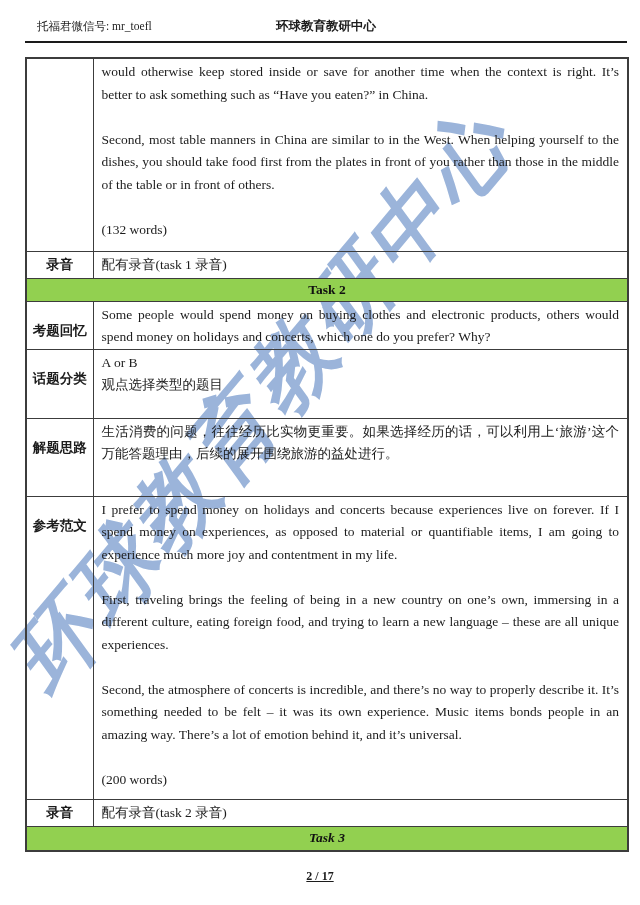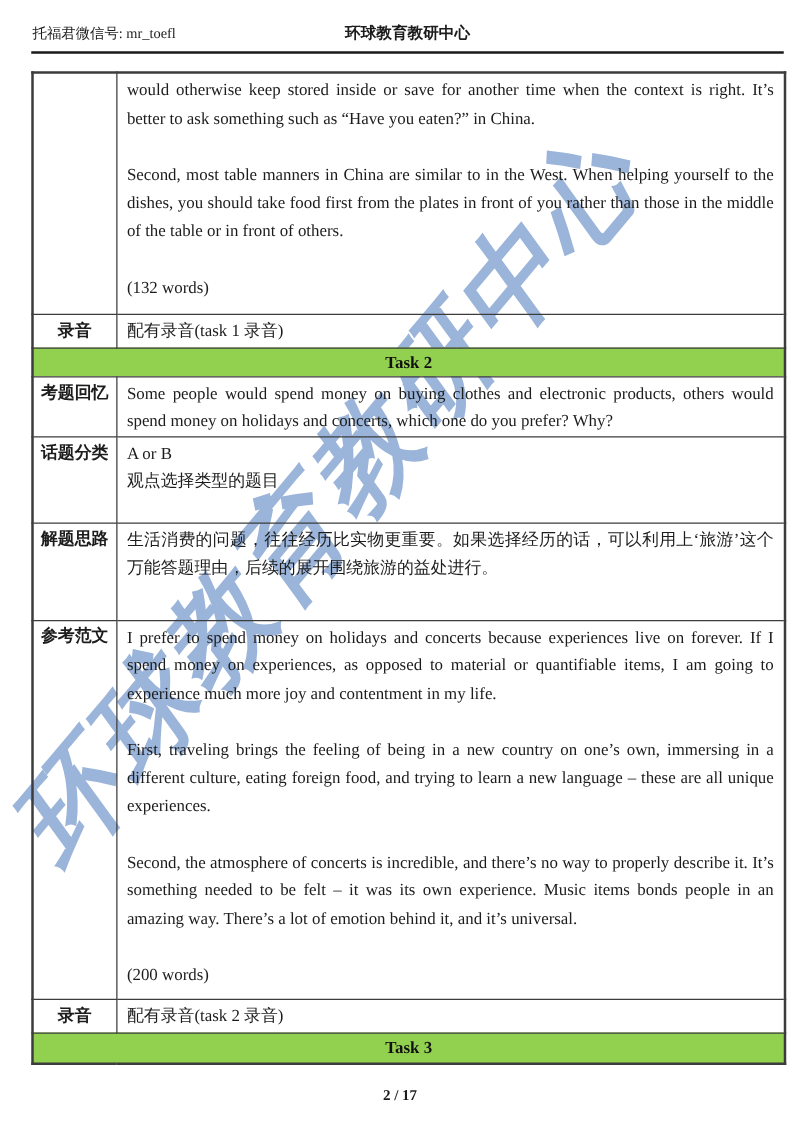--- a/index.html
+++ b/index.html
@@ -28,21 +28,21 @@
     z-index: 3;
   }
   .header-center {
     display: block;
     text-align: center;
     font-weight: bold;
     font-size: 12.5px;
   }
   .header-left {
     position: absolute;
-    left: 1px;
+    left: 12px;
     top: 1px;
     font-size: 11.5px;
     font-weight: normal;
   }
 
   
   .watermark {
     position: absolute;
     left: 28px;
     top: 630px;
@@ -74,41 +74,41 @@
   .doc-table td {
     border: 1px solid #3c3c3c;
     vertical-align: top;
     background: transparent;
   }
   table.doc-table { border: 2px solid #3c3c3c; }
 
   td.label-cell {
     text-align: center;
     font-weight: bold;
-    padding-top: 3px;
+    padding-top: 20px;
     font-size: 13.5px;
   }
   td.label-cell.mid { vertical-align: middle; padding-top: 0; }
 
   td.content-cell {
     padding: 2px 8px 0 8px;
     line-height: 22.5px;
   }
   .content-cell p { margin: 0 0 22.5px 0; text-align: justify; }
   .content-cell p.no-gap { margin: 0; }
   .content-cell p.last-line { margin: 0; text-align: left; }
 
   tr.r-answer1   { height: 193px; }
   tr.r-recording { height: 27px; padding-left: 21px; }
   tr.r-banner    { height: 23px; }
   tr.r-question  { height: 44px; }
   tr.r-category  { height: 69px; }
   tr.r-strategy  { height: 78px; }
   tr.r-sample    { height: 303px; }
-  tr.r-banner3   { height: 25px; }
+  tr.r-banner3   { height: 25px; font-style: italic; }
 
   td.banner-cell {
     background: var(--banner-green, #92d050);
     text-align: center;
     vertical-align: middle;
     font-weight: bold;
     font-size: 13.5px;
     color: #111;
     margin-left: 20px;
   }
@@ -116,20 +116,21 @@
   
   .footer {
     position: absolute;
     left: 0;
     bottom: 21px;
     width: 100%;
     text-align: center;
     font-weight: bold;
     font-size: 12px;
     z-index: 3;
+    text-decoration: underline;
   }
 </style>
 </head>
 <body>
 
 <div class="page">
 
   <div class="watermark">环球教育教研中心</div>
 
   <div class="header">

